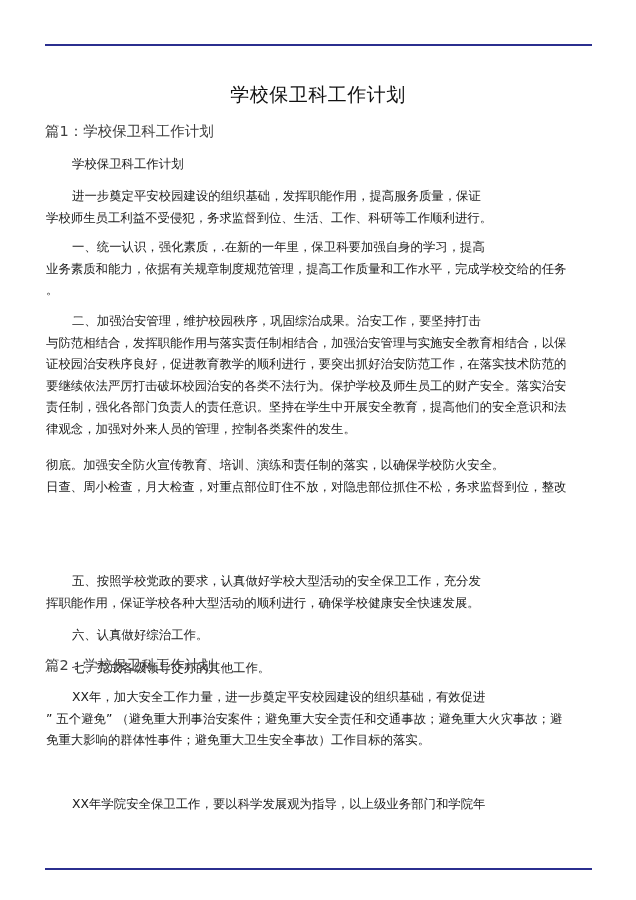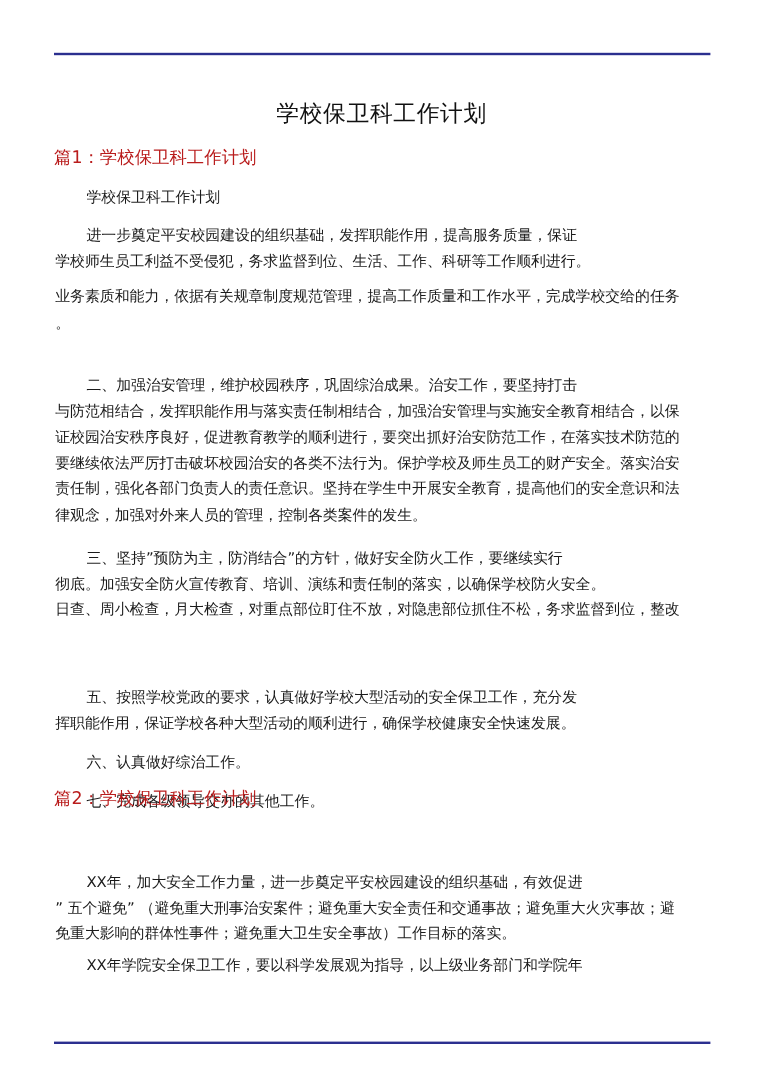--- a/index.html
+++ b/index.html
@@ -12,21 +12,21 @@
     position: absolute; left: 45px; width: 547px; height: 2px;
     background: #2b2f8f;
   }
   .rule.top { top: 44px; }
   .rule.bottom { top: 868px; }
   .title {
     position: absolute; top: 82px; left: 0; width: 636px;
     text-align: center; font-size: 19px; color: #111; letter-spacing: 0.5px;
   }
   .section-heading {
-    position: absolute; left: 45px; font-size: 14.5px; color: #b91c1c;
+    position: absolute; left: 45px; font-size: 14.5px; color: #404040;
     font-weight: normal;
   }
   .para {
     position: absolute; left: 46px; width: 548px;
     font-size: 12.4px; line-height: 21.6px; color: #1a1a1a;
   }
   .para .line { display: block; white-space: nowrap; }
   .para .line.indent { padding-left: 26px; }
 </style>
 </head>
@@ -41,35 +41,35 @@
 <div class="para" style="top:153px">
   <span class="line indent">学校保卫科工作计划</span>
 </div>
 
 <div class="para" style="top:185px">
   <span class="line indent">进一步奠定平安校园建设的组织基础，发挥职能作用，提高服务质量，保证</span>
   <span class="line">学校师生员工利益不受侵犯，务求监督到位、生活、工作、科研等工作顺利进行。</span>
 </div>
 
 <div class="para" style="top:236px">
+  <span class="line indent">一、统一认识，强化素质，.在新的一年里，保卫科要加强自身的学习，提高</span>
   <span class="line">业务素质和能力，依据有关规章制度规范管理，提高工作质量和工作水平，完成学校交给的任务</span>
   <span class="line">。</span>
 </div>
 
 <div class="para" style="top:310px">
   <span class="line indent">二、加强治安管理，维护校园秩序，巩固综治成果。治安工作，要坚持打击</span>
   <span class="line">与防范相结合，发挥职能作用与落实责任制相结合，加强治安管理与实施安全教育相结合，以保</span>
   <span class="line">证校园治安秩序良好，促进教育教学的顺利进行，要突出抓好治安防范工作，在落实技术防范的</span>
   <span class="line">要继续依法严厉打击破坏校园治安的各类不法行为。保护学校及师生员工的财产安全。落实治安</span>
   <span class="line">责任制，强化各部门负责人的责任意识。坚持在学生中开展安全教育，提高他们的安全意识和法</span>
   <span class="line">律观念，加强对外来人员的管理，控制各类案件的发生。</span>
 </div>
 
 <div class="para" style="top:454px">
-  <span class="line indent">三、坚持”预防为主，防消结合”的方针，做好安全防火工作，要继续实行</span>
   <span class="line">彻底。加强安全防火宣传教育、培训、演练和责任制的落实，以确保学校防火安全。</span>
   <span class="line">日查、周小检查，月大检查，对重点部位盯住不放，对隐患部位抓住不松，务求监督到位，整改</span>
 </div>
 
 <div class="para" style="top:519px">
 </div>
 
 <div class="para" style="top:570px">
   <span class="line indent">五、按照学校党政的要求，认真做好学校大型活动的安全保卫工作，充分发</span>
   <span class="line">挥职能作用，保证学校各种大型活动的顺利进行，确保学校健康安全快速发展。</span>
@@ -78,21 +78,21 @@
 <div class="para" style="top:624px">
   <span class="line indent">六、认真做好综治工作。</span>
 </div>
 
 <div class="para" style="top:657px">
   <span class="line indent">七、完成各级领导交办的其他工作。</span>
 </div>
 
 <div class="section-heading" style="top:656px">篇2：学校保卫科工作计划</div>
 
-<div class="para" style="top:724px">
+<div class="para" style="top:686px">
   <span class="line indent">XX年，加大安全工作力量，进一步奠定平安校园建设的组织基础，有效促进</span>
   <span class="line">” 五个避免” （避免重大刑事治安案件；避免重大安全责任和交通事故；避免重大火灾事故；避</span>
   <span class="line">免重大影响的群体性事件；避免重大卫生安全事故）工作目标的落实。</span>
 </div>
 
 <div class="para" style="top:793px">
   <span class="line indent">XX年学院安全保卫工作，要以科学发展观为指导，以上级业务部门和学院年</span>
 </div>
 
 <div class="rule bottom"></div>

